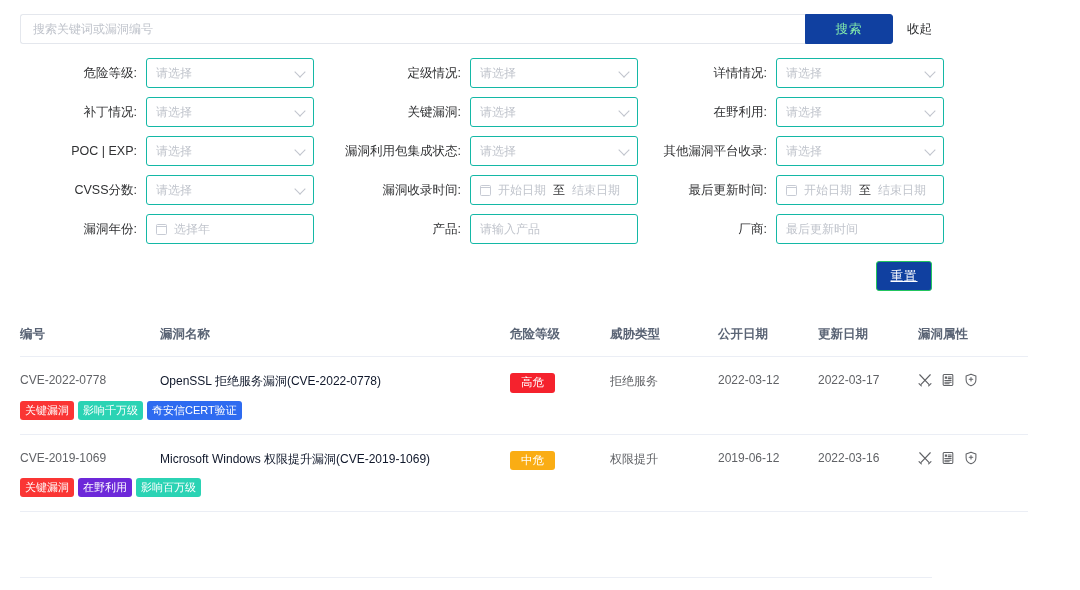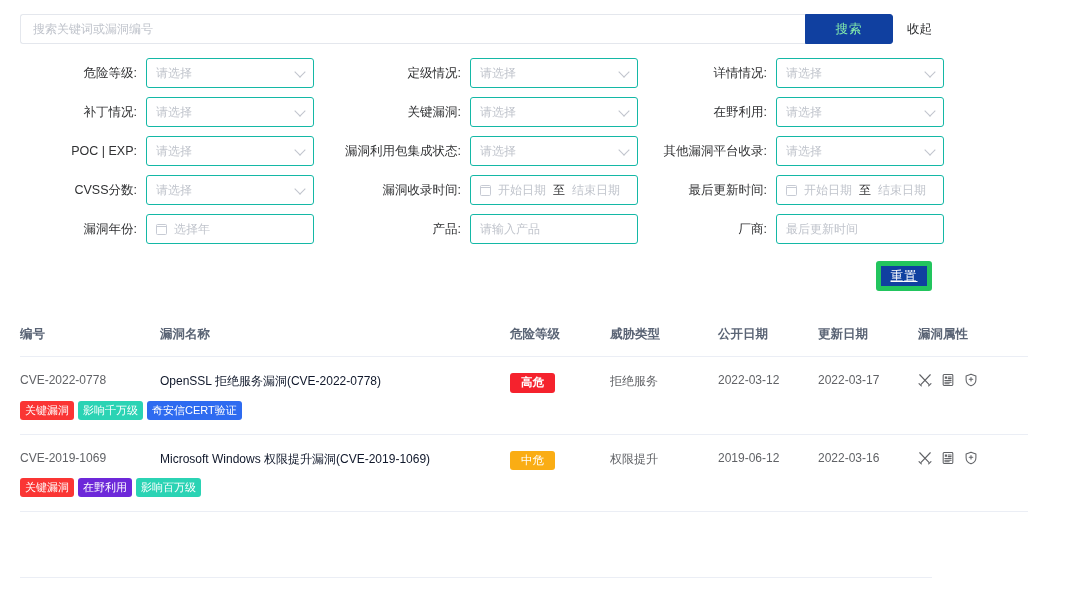--- a/index.html
+++ b/index.html
@@ -116,21 +116,21 @@
   }
   .daterange { display: flex; align-items: center; white-space: nowrap; }
   .daterange .sep { color: #303133; margin: 0 7px; font-size: 12px; }
   .daterange .dtxt { color: #c0c4cc; font-size: 12px; }
 
   
   .resetrow { display: flex; justify-content: flex-end; padding: 8px 20px 0 20px; }
   .reset-btn {
     width: 56px; height: 30px;
     background: #1040a0;
-    border: 5px solid #22c55e;
+    border: 1px solid #22c55e;
     border-radius: 3px;
     color: #fff;
     font-size: 12.5px;
     font-family: "Liberation Sans", "DejaVu Sans", sans-serif;
     cursor: pointer;
     display: flex; align-items: center; justify-content: center;
     letter-spacing: 1px;
     text-decoration: underline;
   }
 
@@ -166,21 +166,21 @@
 
   .vulname { color: #0f172a; font-size: 12px; cursor: pointer; }
   .badge {
     display: inline-block;
     padding: 3px 11px;
     border-radius: 3px;
     color: #fff;
     font-size: 11.5px;
     line-height: 1.2;
   }
-  .badge.high { background: #f5222d; font-weight: bold; }
+  .badge.high { background: #f5222d; }
   .badge.mid  { background: #faad14; }
 
   .tags { display: flex; gap: 4px; }
   .tag {
     display: inline-block;
     padding: 2px 5px;
     border-radius: 3px;
     color: #fff;
     font-size: 11px;
     line-height: 1.35;

